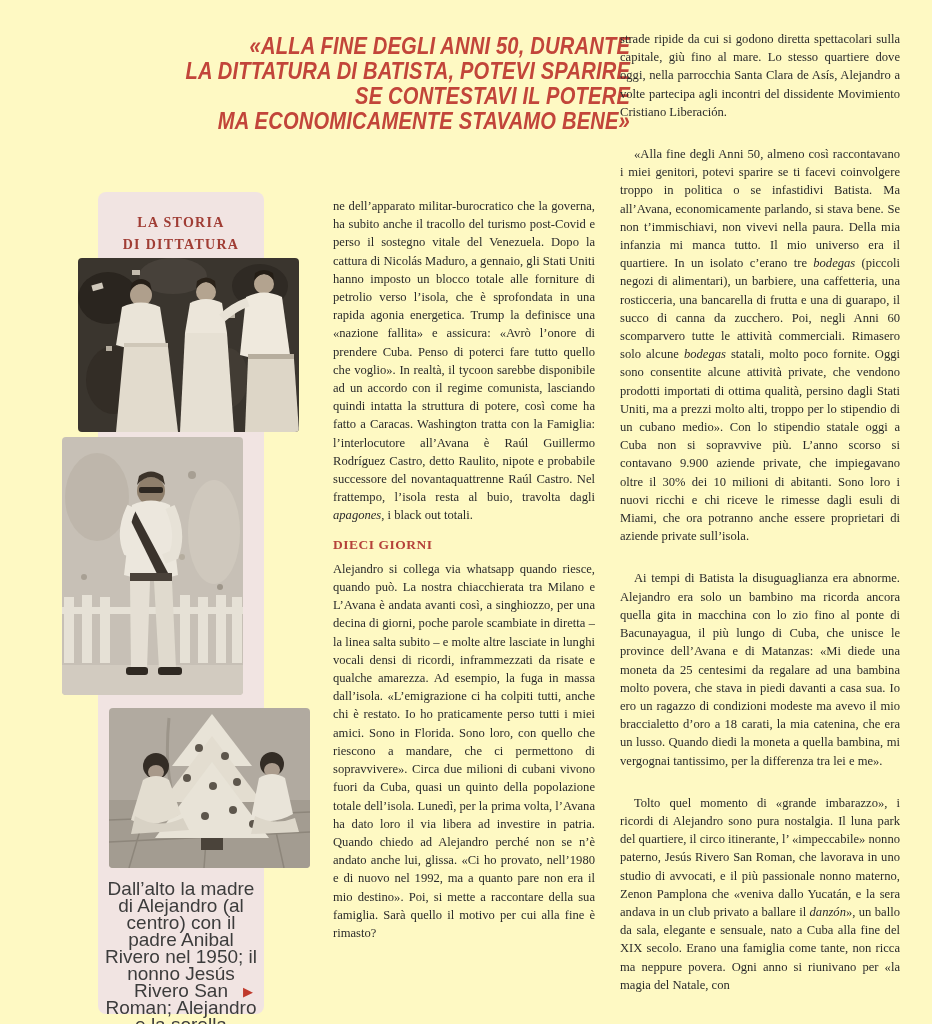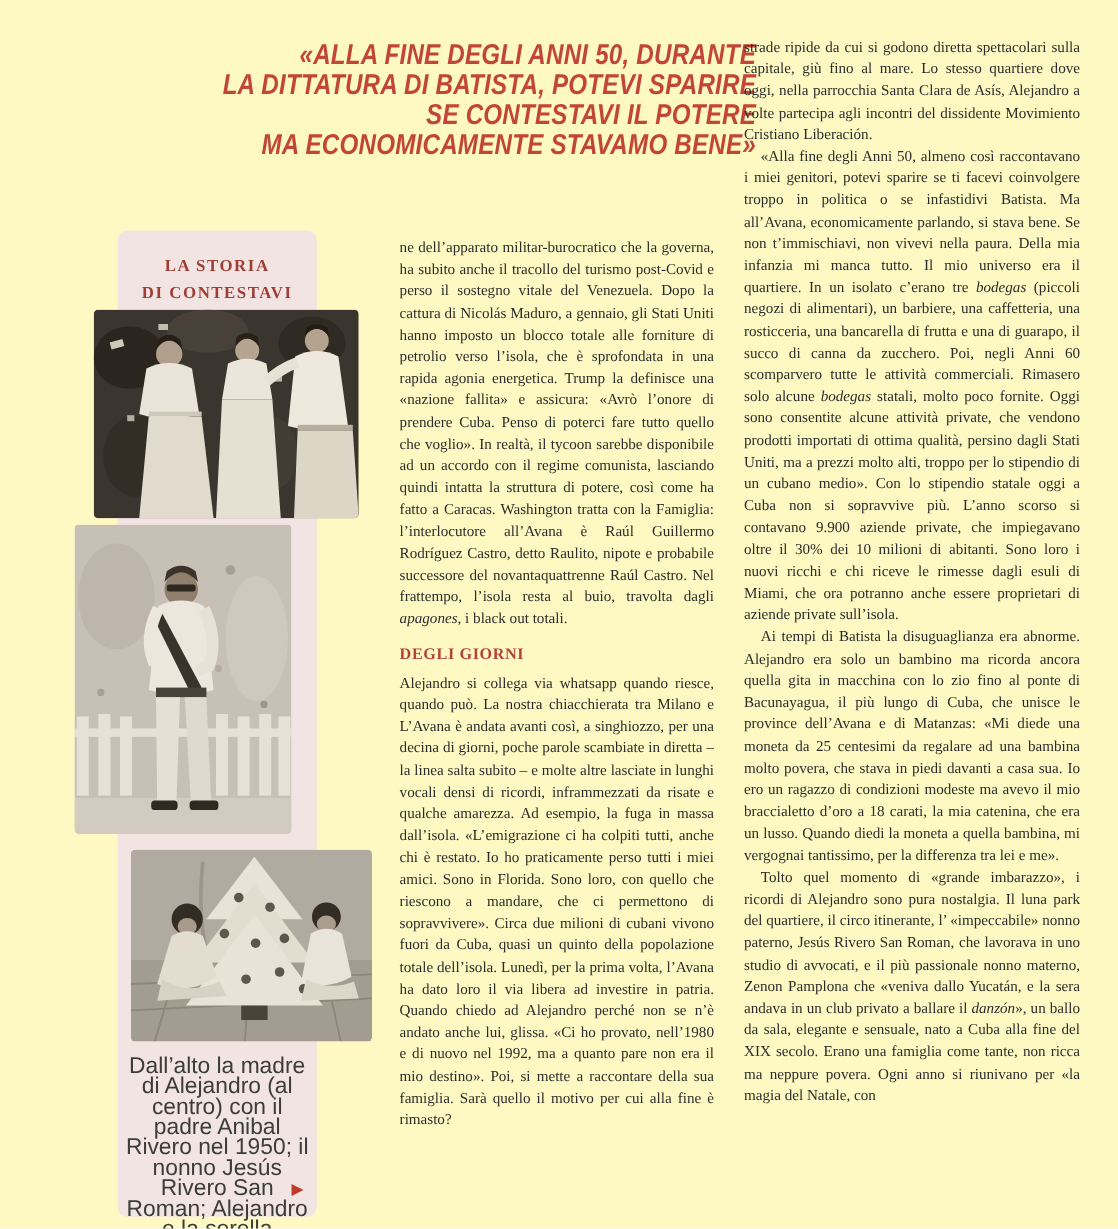--- a/index.html
+++ b/index.html
@@ -47,41 +47,41 @@
   }
   
   .col{
     position:absolute;top:0;bottom:4px;overflow:hidden;
     font-size:12.6px;line-height:18.2px;text-align:justify;
     hyphens:auto;-webkit-hyphens:auto;
   }
   .col-middle{left:333px;top:197px;width:262px;}
   .col-right{left:620px;top:30px;width:280px;}
   .para{margin:0;}
-  .para.indent{text-indent:14px;}
+  .para.indent{text-indent:14px;margin-top:24px;}
   .para .bold{font-weight:400;}
   .para .italic{font-style:italic;}
   .section-heading{
     margin:11px 0 6px 0;color:#b5423a;
     font-size:13.5px;font-weight:700;letter-spacing:0.5px;
   }
 </style>
 </head>
 <body>
 
 <div class="page">
 
   <div class="headline">«ALLA FINE DEGLI ANNI 50, DURANTE
 LA DITTATURA DI BATISTA, POTEVI SPARIRE
 SE CONTESTAVI IL POTERE
 MA ECONOMICAMENTE STAVAMO BENE»</div>
 
   <div class="sidebar-panel"></div>
   <div class="sidebar-title">LA STORIA
-DI CONTESTAVI</div>
+DI DITTATURA</div>
 
   <div class="photo photo-1">
     <svg viewBox="0 0 221 174" preserveAspectRatio="none" aria-hidden="true">
       <rect width="221" height="174" fill="#3a352e"></rect>
       <ellipse cx="30" cy="40" rx="30" ry="26" fill="#2a251f"></ellipse>
       <ellipse cx="95" cy="18" rx="34" ry="18" fill="#47413a"></ellipse>
       <ellipse cx="182" cy="28" rx="28" ry="22" fill="#2f2a24"></ellipse>
       <ellipse cx="36" cy="122" rx="28" ry="34" fill="#332d26"></ellipse>
       <ellipse cx="150" cy="120" rx="20" ry="30" fill="#423c34"></ellipse>
       <rect x="14" y="26" width="11" height="6" fill="#cfc8bb" transform="rotate(-15 19 29)"></rect>
@@ -179,21 +179,21 @@
       <path d="M150 70 q13 -8 26 0 l8 36 q-21 12 -42 4 z" fill="#e9e4d9"></path>
       <path d="M146 108 q20 10 40 2 l4 14 -48 2 z" fill="#ddd7ca"></path>
     </svg>
   </div>
 
   <div class="caption">Dall’alto la madre di Alejandro (al centro) con il padre Anibal Rivero nel 1950; il nonno Jesús Rivero San Roman; Alejandro e la sorella Marianela a Natale nel 1957</div>
   <div class="caption-arrow">▶</div>
 
   <div class="col col-middle">
       <p class="para"><span>ne dell’apparato militar-burocratico che la governa, ha subito anche il tracollo del turismo post-Covid e perso il sostegno vitale del Venezuela. Dopo la cattura di Nicolás Maduro, a gennaio, gli Stati Uniti hanno imposto un blocco totale alle forniture di petrolio verso l’isola, che è sprofondata in una rapida agonia energetica. Trump la definisce una «nazione fallita» e assicura: «Avrò l’onore di prendere Cuba. Penso di poterci fare tutto quello che voglio». </span><span class="bold">In realtà, il tycoon sarebbe disponibile ad un accordo con il regime comunista, lasciando quindi intatta la struttura di potere, così come ha fatto a Caracas.</span><span> Washington tratta con la Famiglia: l’interlocutore all’Avana è Raúl Guillermo Rodríguez Castro, detto Raulito, nipote e probabile successore del novantaquattrenne Raúl Castro. Nel frattempo, l’isola resta al buio, travolta dagli </span><span class="italic">apagones</span><span>, i black out totali.</span></p>
-      <h3 class="section-heading">DEGLI GIORNI</h3>
+      <h3 class="section-heading">DIECI GIORNI</h3>
       <p class="para"><span>Alejandro si collega via whatsapp quando riesce, quando può. La nostra chiacchierata tra Milano e L’Avana è andata avanti così, a singhiozzo, per una decina di giorni, poche parole scambiate in diretta – la linea salta subito – e molte altre lasciate in lunghi vocali densi di ricordi, inframmezzati da risate e qualche amarezza. Ad esempio, la fuga in massa dall’isola. «L’emigrazione ci ha colpiti tutti, anche chi è restato. Io ho praticamente perso tutti i miei amici. Sono in Florida. Sono loro, con quello che riescono a mandare, che ci permettono di sopravvivere». </span><span class="bold">Circa due milioni di cubani vivono fuori da Cuba, quasi un quinto della popolazione totale dell’isola.</span><span> Lunedì, per la prima volta, l’Avana ha dato loro il via libera ad investire in patria. Quando chiedo ad Alejandro perché non se n’è andato anche lui, glissa. «Ci ho provato, nell’1980 e di nuovo nel 1992, ma a quanto pare non era il mio destino». Poi, si mette a raccontare della sua famiglia. Sarà quello il motivo per cui alla fine è rimasto?</span></p>
     </div>
   <div class="col col-right">
       <p class="para"><span>strade ripide da cui si godono diretta spettacolari sulla capitale, giù fino al mare. Lo stesso quartiere dove oggi, nella parrocchia Santa Clara de Asís, Alejandro a volte partecipa agli incontri del dissidente Movimiento Cristiano Liberación.</span></p>
       <p class="para indent"><span>«Alla fine degli Anni 50, almeno così raccontavano i miei genitori, potevi sparire se ti facevi coinvolgere troppo in politica o se infastidivi Batista. Ma all’Avana, economicamente parlando, si stava bene. Se non t’immischiavi, non vivevi nella paura. Della mia infanzia mi manca tutto. Il mio universo era il quartiere. In un isolato c’erano tre </span><span class="italic">bodegas</span><span> (piccoli negozi di alimentari), un barbiere, una caffetteria, una rosticceria, una bancarella di frutta e una di guarapo, il succo di canna da zucchero. Poi, negli Anni 60 scomparvero tutte le attività commerciali. Rimasero solo alcune </span><span class="italic">bodegas</span><span> statali, molto poco fornite. Oggi sono consentite alcune attività private, che vendono prodotti importati di ottima qualità, persino dagli Stati Uniti, ma a prezzi molto alti, troppo per lo stipendio di un cubano medio». </span><span class="bold">Con lo stipendio statale oggi a Cuba non si sopravvive più.</span><span> L’anno scorso si contavano 9.900 aziende private, che impiegavano oltre il 30% dei 10 milioni di abitanti. Sono loro i nuovi ricchi e chi riceve le rimesse dagli esuli di Miami, che ora potranno anche essere proprietari di aziende private sull’isola.</span></p>
       <p class="para indent"><span>Ai tempi di Batista la disuguaglianza era abnorme. Alejandro era solo un bambino ma ricorda ancora quella gita in macchina con lo zio fino al ponte di Bacunayagua, il più lungo di Cuba, che unisce le province dell’Avana e di Matanzas: «Mi diede una moneta da 25 centesimi da regalare ad una bambina molto povera, che stava in piedi davanti a casa sua. Io ero un ragazzo di condizioni modeste ma avevo il mio braccialetto d’oro a 18 carati, la mia catenina, che era un lusso. Quando diedi la moneta a quella bambina, mi vergognai tantissimo, per la differenza tra lei e me».</span></p>
       <p class="para indent"><span>Tolto quel momento di «grande imbarazzo», i ricordi di Alejandro sono pura nostalgia. Il luna park del quartiere, il circo itinerante, l’ «impeccabile» nonno paterno, Jesús Rivero San Roman, che lavorava in uno studio di avvocati, e il più passionale nonno materno, Zenon Pamplona che «veniva dallo Yucatán, e la sera andava in un club privato a ballare il </span><span class="italic">danzón</span><span>», un ballo da sala, elegante e sensuale, nato a Cuba alla fine del XIX secolo. Erano una famiglia come tante, non ricca ma neppure povera. Ogni anno si riunivano per «la magia del Natale, con</span></p>
     </div>
 
 </div>

